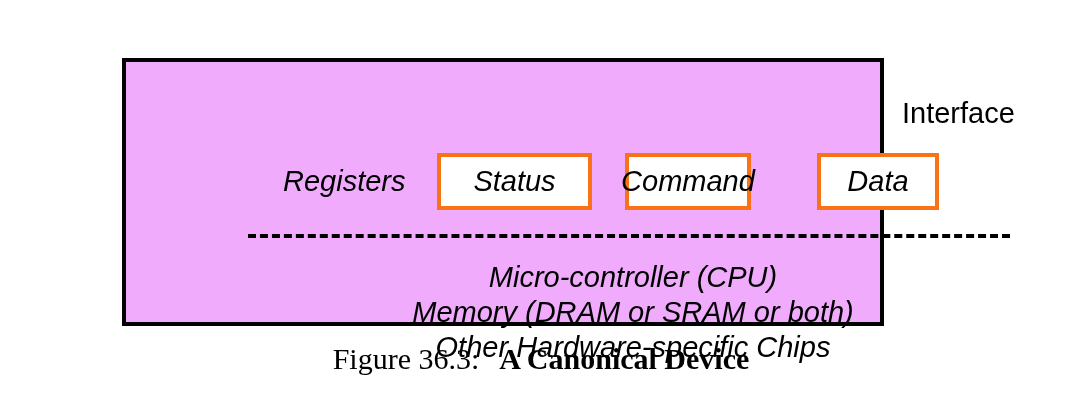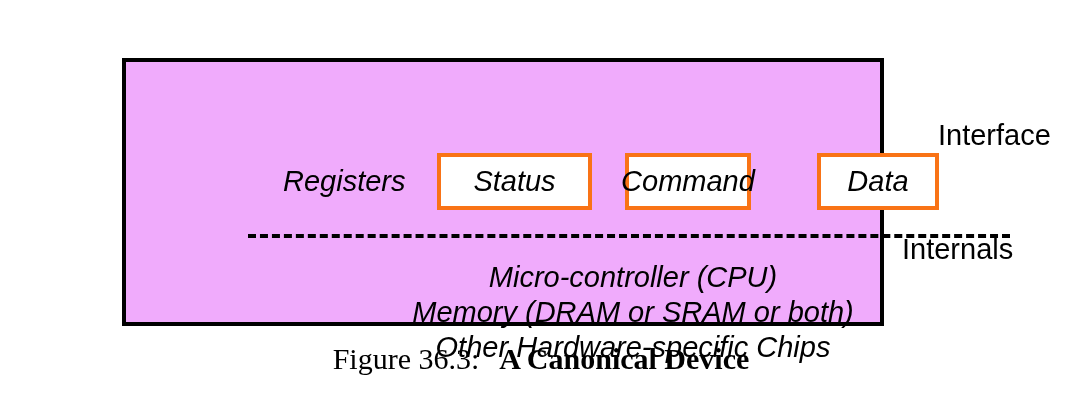--- a/index.html
+++ b/index.html
@@ -93,21 +93,21 @@
   }
 
   
   .side-label {
     position: absolute;
     left: 902px;
     font-size: 29px;
     line-height: 33px;
     white-space: nowrap;
   }
-  .side-label-interface { top: 119px; margin-left: 36px; }
+  .side-label-interface { top: 97px; }
   .side-label-internals { top: 233px; }
 
   
   .caption {
     position: absolute;
     left: 0;
     top: 340px;
     width: 1082px;
     text-align: center;
     font-family: "Liberation Serif", serif;
@@ -143,19 +143,18 @@
 
     <div class="internals-list">
       <div class="internals-line">Micro-controller (CPU)</div>
       <div class="internals-line">Memory (DRAM or SRAM or both)</div>
       <div class="internals-line">Other Hardware-specific Chips</div>
     </div>
   </div>
 
   <div class="side-label side-label-interface">Interface</div>
 
-  <div class="side-label side-label-internals">Internals</div>
 
   <div class="caption">
     <span class="caption-number">Figure 36.3:</span><span class="caption-title">A Canonical Device</span>
   </div>
 
 </div>
 
 </body></html>

